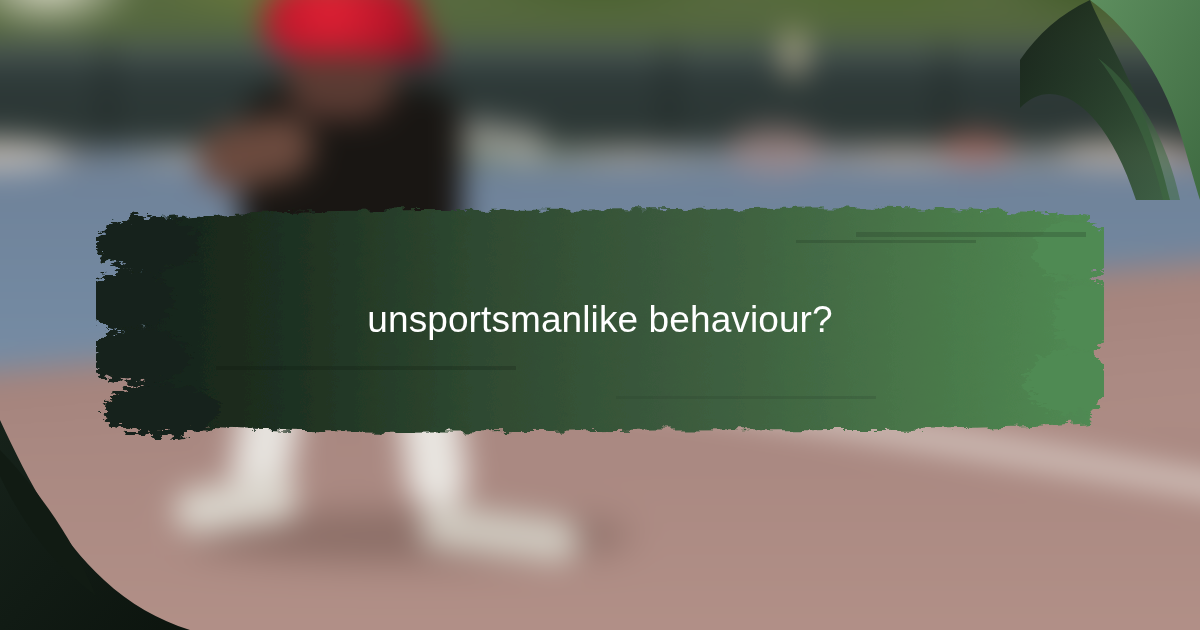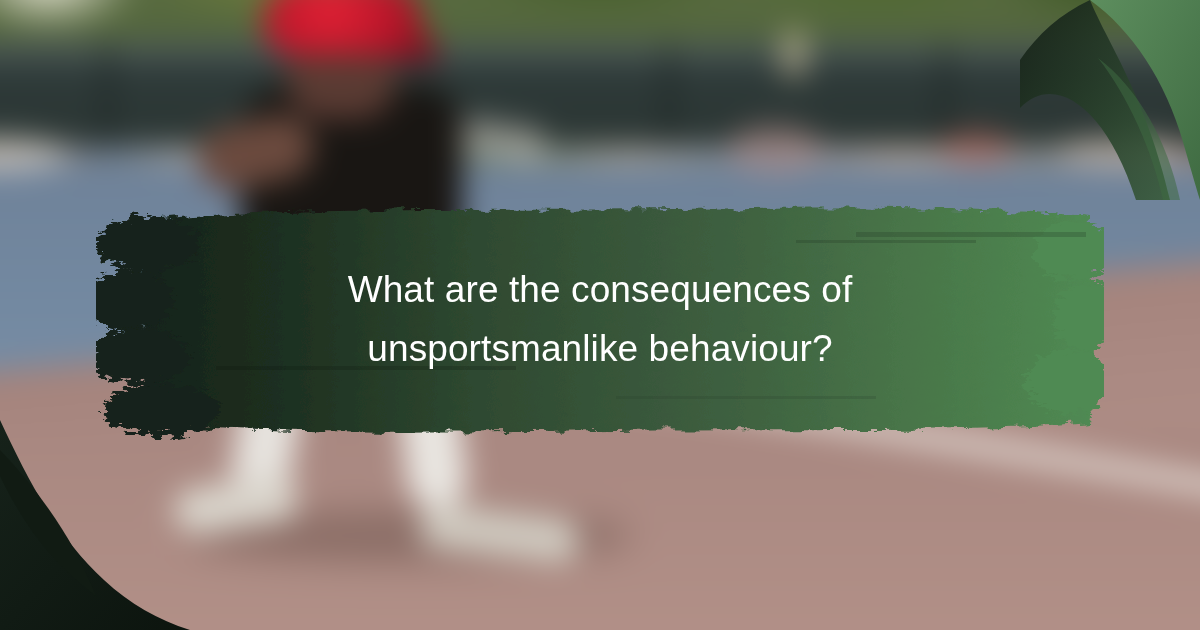--- a/index.html
+++ b/index.html
@@ -306,17 +306,16 @@
       <g opacity="0.22">
         <rect x="760" y="36" width="230" height="5" fill="#1d2f20"></rect>
         <rect x="700" y="44" width="180" height="3" fill="#1d2f20"></rect>
         <rect x="120" y="170" width="300" height="4" fill="#0f180f"></rect>
         <rect x="520" y="200" width="260" height="3" fill="#2a402c"></rect>
       </g>
     </svg>
   </div>
 
   <div id="headline">
-    <div class="ln">What are the consequences of</div>
     <div class="ln">unsportsmanlike behaviour?</div>
   </div>
 
 </div>
 
 </body></html>

